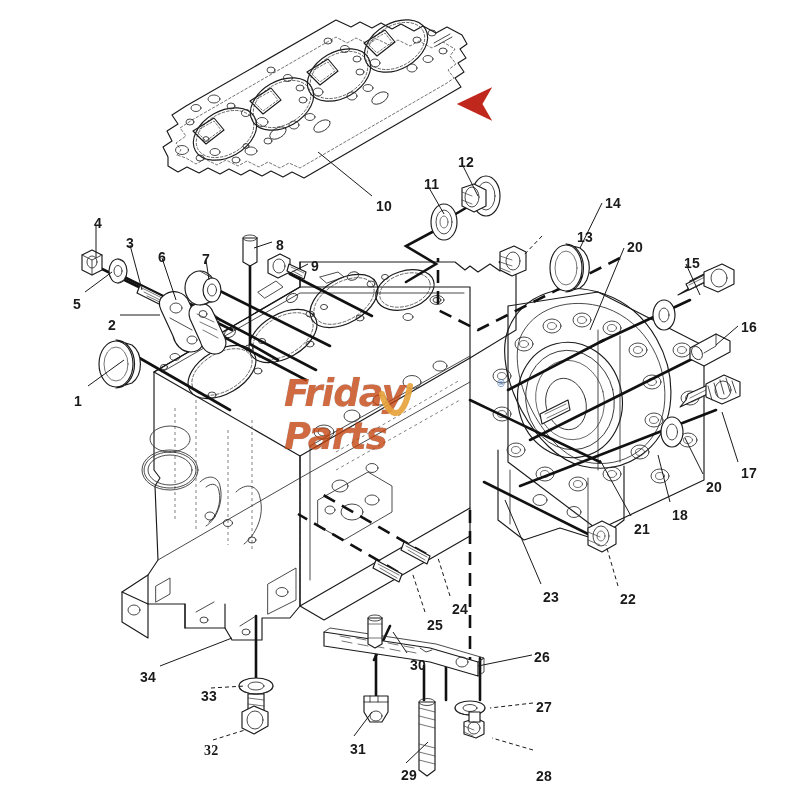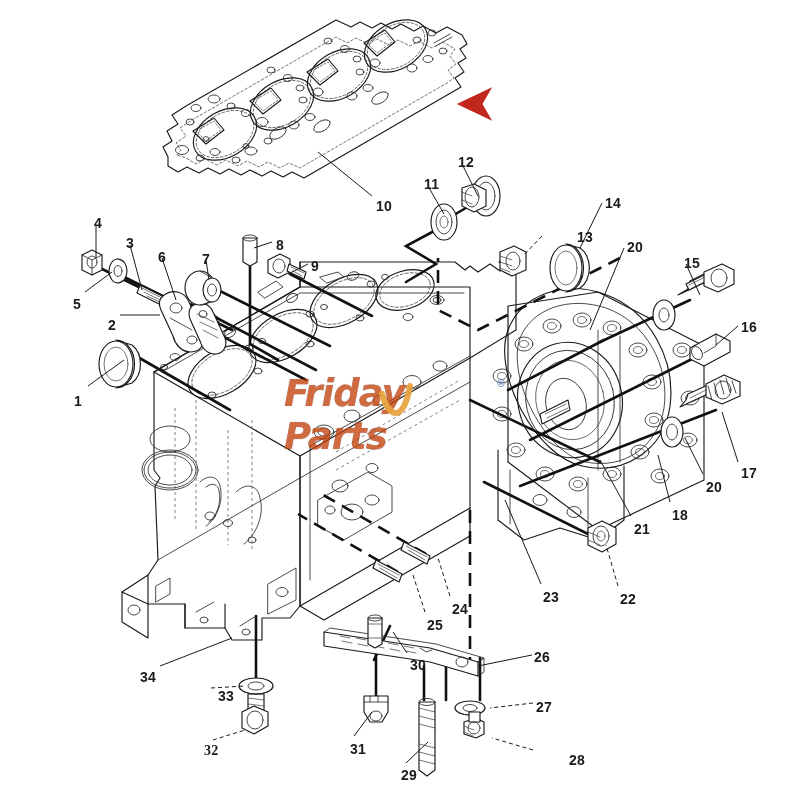--- a/index.html
+++ b/index.html
@@ -660,26 +660,26 @@
       <div class="callout-label" style="left: 706px; top: 480px;">20</div>
       <div class="callout-label" style="left: 672px; top: 508px;">18</div>
       <div class="callout-label" style="left: 627px; top: 240px;">20</div>
       <div class="callout-label" style="left: 634px; top: 522px;">21</div>
       <div class="callout-label" style="left: 620px; top: 592px;">22</div>
       <div class="callout-label" style="left: 543px; top: 590px;">23</div>
       <div class="callout-label" style="left: 452px; top: 602px;">24</div>
       <div class="callout-label" style="left: 427px; top: 618px;">25</div>
       <div class="callout-label" style="left: 534px; top: 650px;">26</div>
       <div class="callout-label" style="left: 536px; top: 700px;">27</div>
-      <div class="callout-label" style="left: 536px; top: 753px; margin-left: 33px;">28</div>
+      <div class="callout-label" style="left: 536px; top: 769px;">28</div>
       <div class="callout-label" style="left: 401px; top: 768px;">29</div>
       <div class="callout-label" style="left: 410px; top: 658px;">30</div>
       <div class="callout-label" style="left: 350px; top: 742px;">31</div>
       <div class="callout-label" style="left: 204px; top: 744px; font-family: Liberation Serif, serif;">32</div>
-      <div class="callout-label" style="left: 218px; top: 689px;">33</div>
+      <div class="callout-label" style="left: 201px; top: 689px;">33</div>
       <div class="callout-label" style="left: 140px; top: 670px;">34</div>
     </div>
 
   <div id="watermark">
     <span class="wm-text">Friday  Parts</span>
     <svg class="wm-swoosh" viewBox="0 0 40 40">
       <path d="M6,16 C9,27 14,34 19,35 C25,36 31,26 34,8" fill="none" stroke="#e8a33d" stroke-width="6" stroke-linecap="round"></path>
     </svg>
     <span class="wm-reg">®</span>
   </div>

